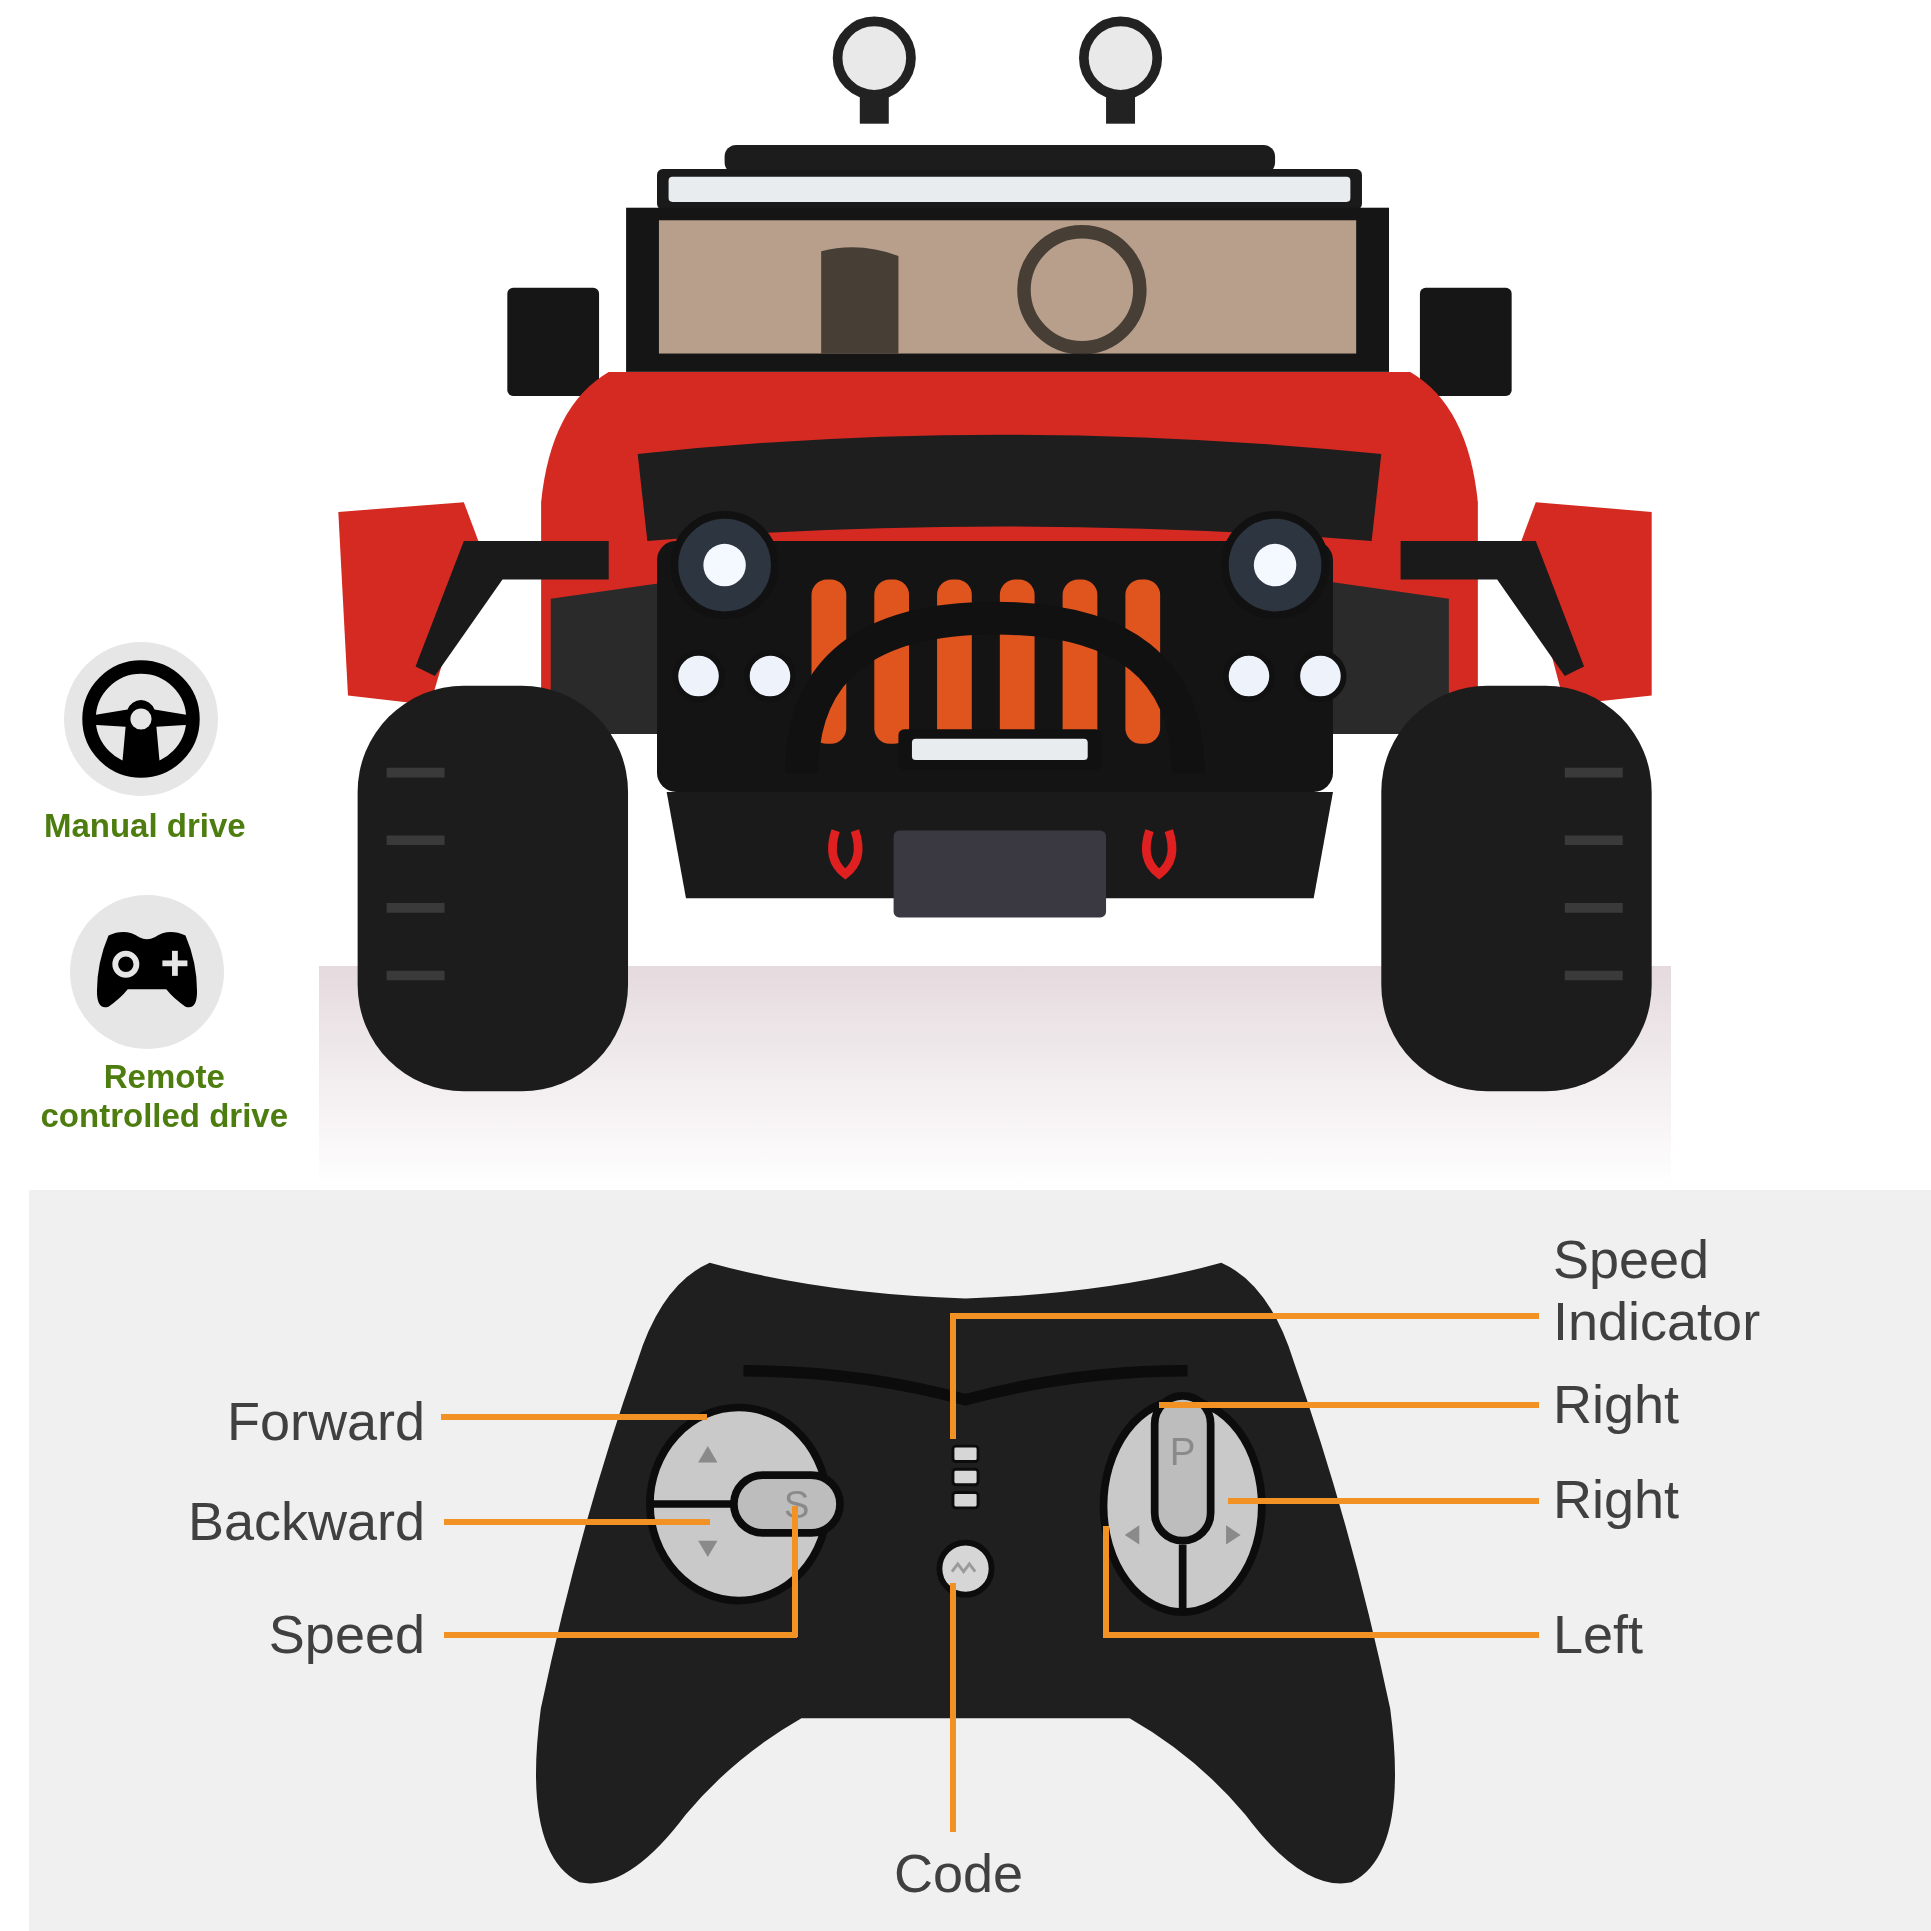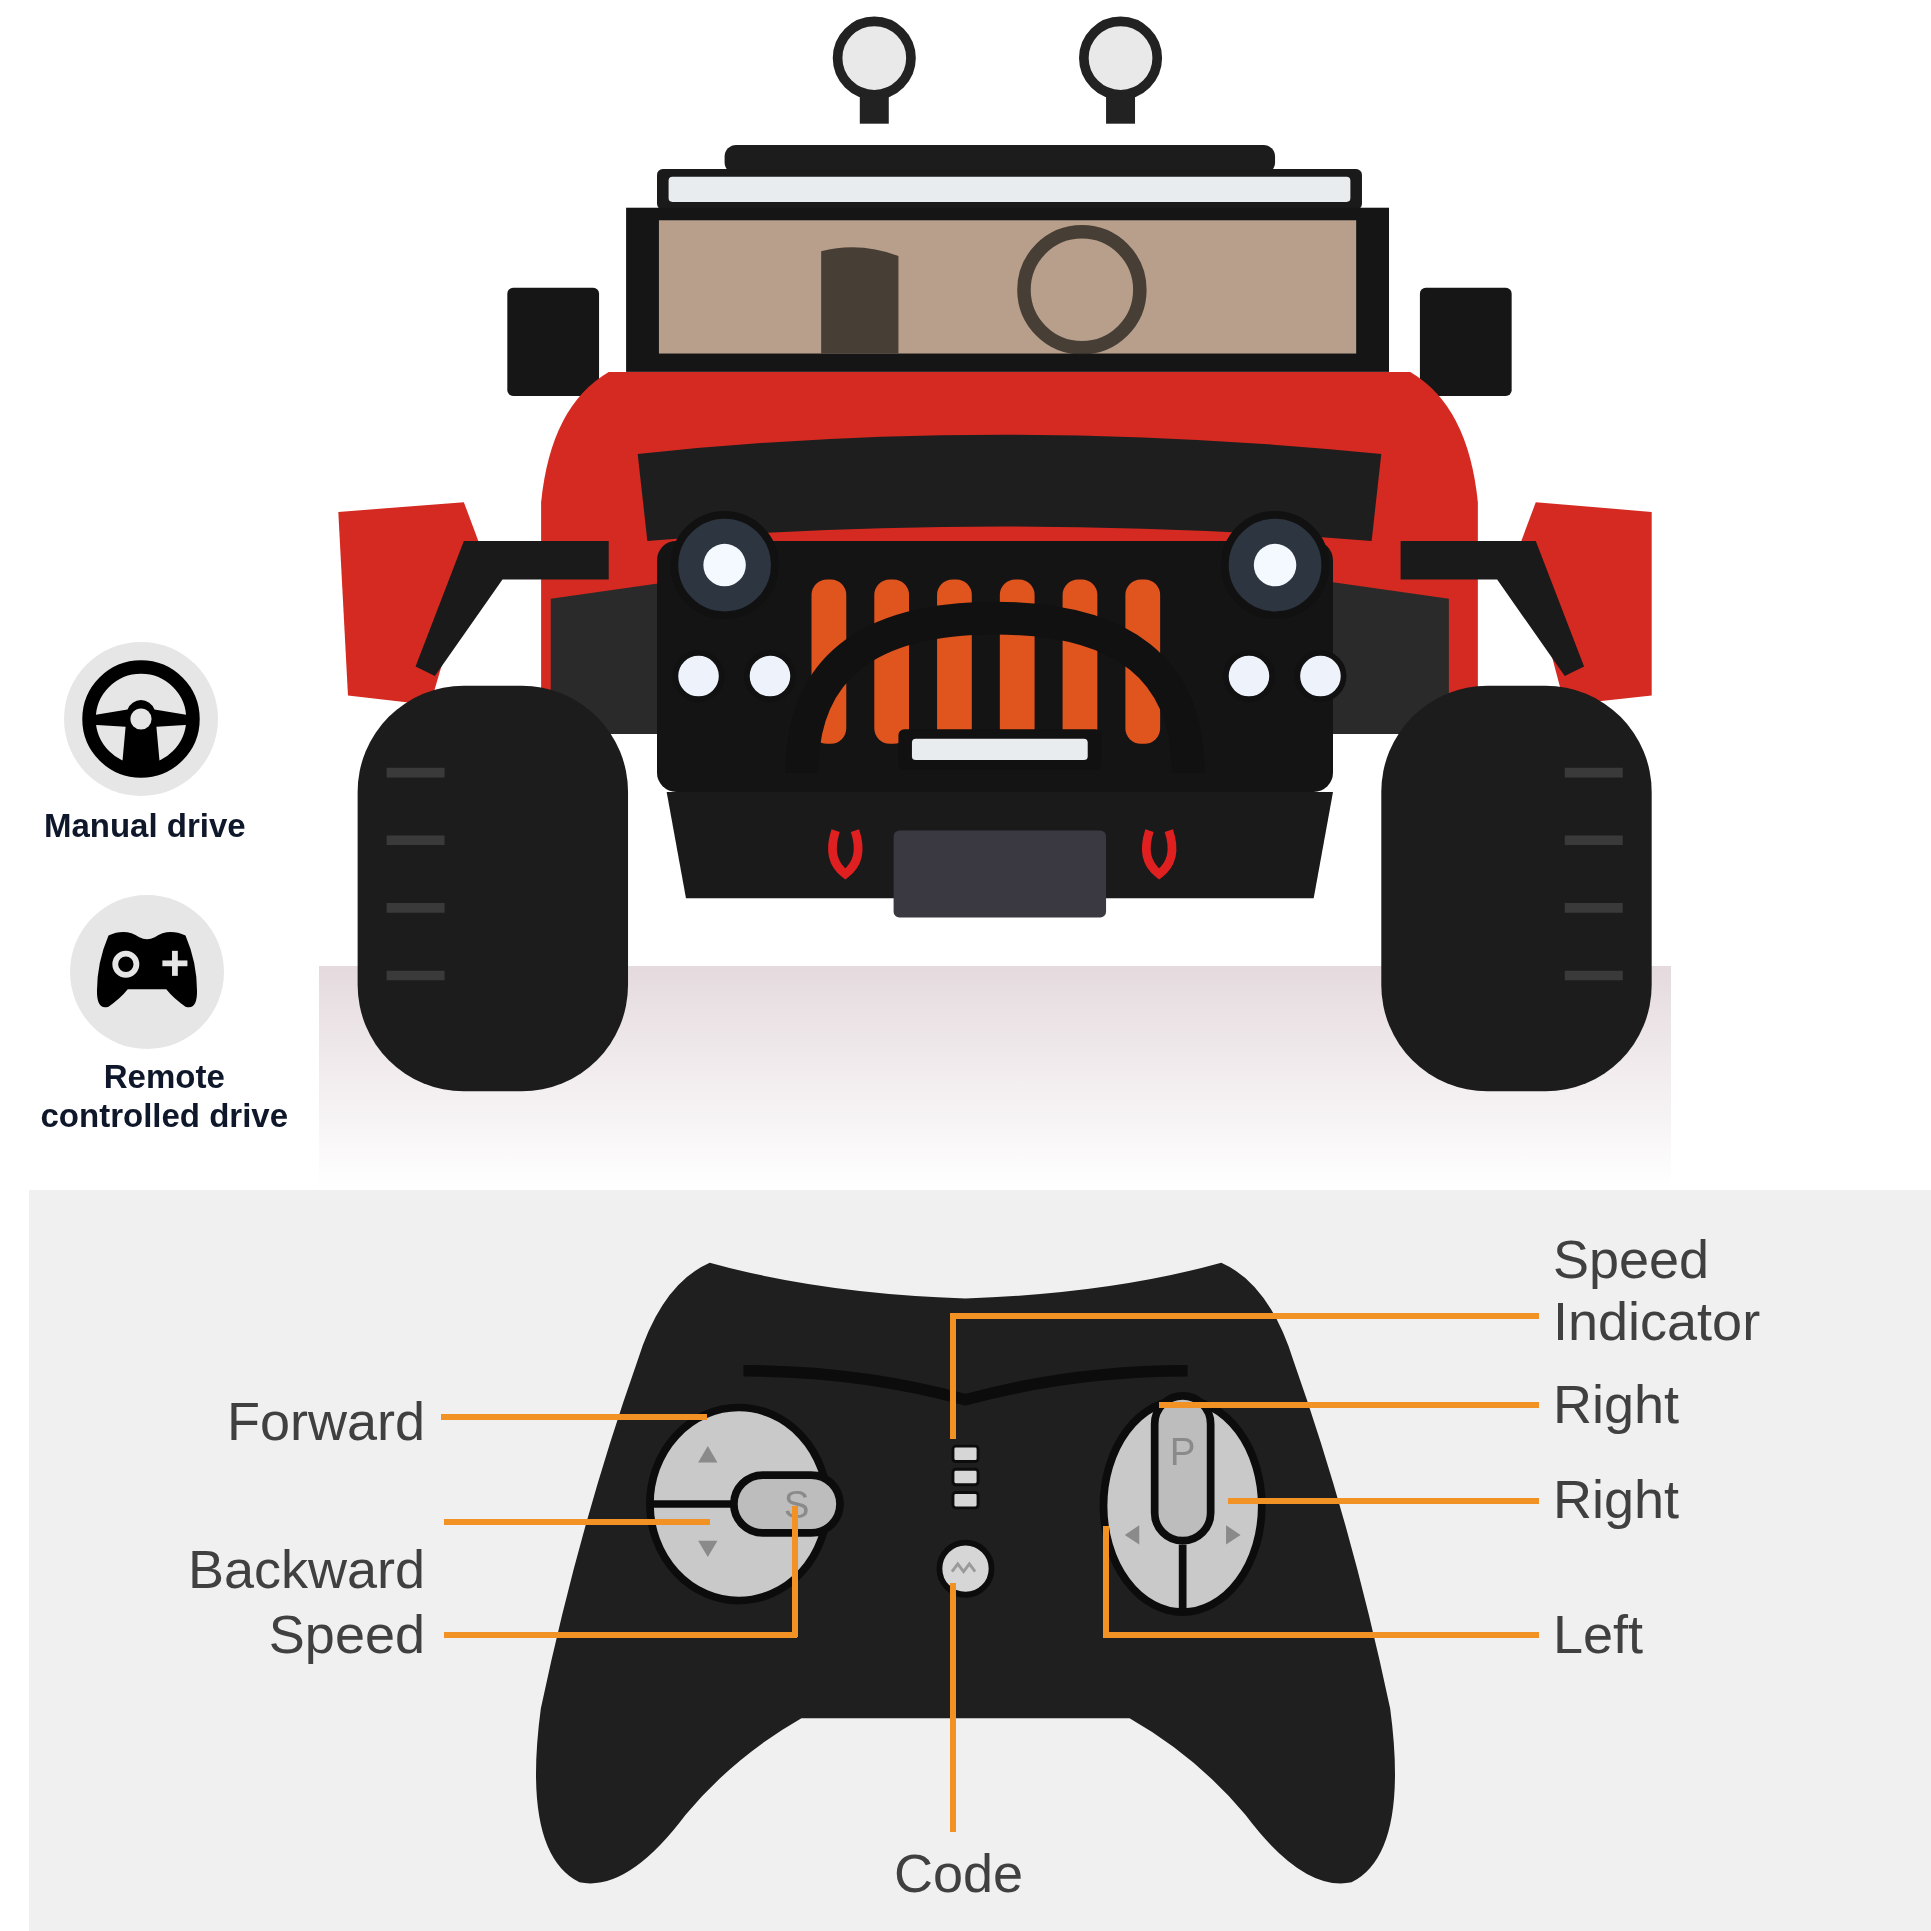--- a/index.html
+++ b/index.html
@@ -2,21 +2,21 @@
 <html><head>
 <meta charset="utf-8">
 <style>
   html, body { margin:0; padding:0; }
   body { width:1931px; height:1931px; background:#ffffff; position:relative; overflow:hidden;
          font-family:"Liberation Sans", sans-serif; }
   .abs { position:absolute; }
 
   
   .badge-circle { position:absolute; width:154px; height:154px; border-radius:50%; background:#e6e6e6; }
-  .badge-label { position:absolute; font-weight:bold; font-size:33px; color:#0f172a; text-align:center; line-height:39px; }
+  .badge-label { position:absolute; font-weight:bold; font-size:33px; color:#4d7c0f; text-align:center; line-height:39px; }
 
   
   .car { position:absolute; left:319px; top:0; width:1352px; height:1188px; }
   .floor-fade { position:absolute; left:319px; top:966px; width:1352px; height:222px;
                 background:linear-gradient(to bottom, rgba(180,150,160,0.35), rgba(255,255,255,0)); }
 
   
   .panel { position:absolute; left:29px; top:1190px; width:1902px; height:742px; background:#f0f0f0; }
   .label { position:absolute; font-size:54px; color:#404040; line-height:62px; white-space:nowrap; }
   .label.right-al { text-align:right; }
@@ -150,21 +150,21 @@
   <line x1="705" y1="300" x2="705" y2="370" stroke="#0c0c0c" stroke-width="8"></line>
   <rect x="676" y="146" width="58" height="150" rx="29" fill="#bdbdbd" stroke="#0c0c0c" stroke-width="8"></rect>
   <text x="705" y="218" font-size="40" fill="#8a8a8a" font-family="Liberation Sans, sans-serif" text-anchor="middle">P</text>
   <polygon points="645,290 660,280 660,300" fill="#8a8a8a"></polygon>
   <polygon points="765,290 750,280 750,300" fill="#8a8a8a"></polygon>
 </svg>
 
 <div class="label right-al" style="left:145px;top:1390px;width:280px;">Forward</div>
 <div class="leader" style="left:441px;top:1414px;width:266px;height:5.8px;"></div>
 
-<div class="label right-al" style="left:145px;top:1490px;width:280px;margin-top:48px;">Backward</div>
+<div class="label right-al" style="left:145px;top:1490px;width:280px;">Backward</div>
 <div class="leader" style="left:444px;top:1519px;width:266px;height:5.8px;"></div>
 
 <div class="label right-al" style="left:145px;top:1603px;width:280px;">Speed</div>
 <div class="leader" style="left:444px;top:1632px;width:353px;height:5.8px;"></div>
 <div class="leader" style="left:792px;top:1506px;width:5.8px;height:131px;"></div>
 
 <div class="label" style="left:1553px;top:1228px;">
   <div>Speed</div>
   <div>Indicator</div>
 </div>

